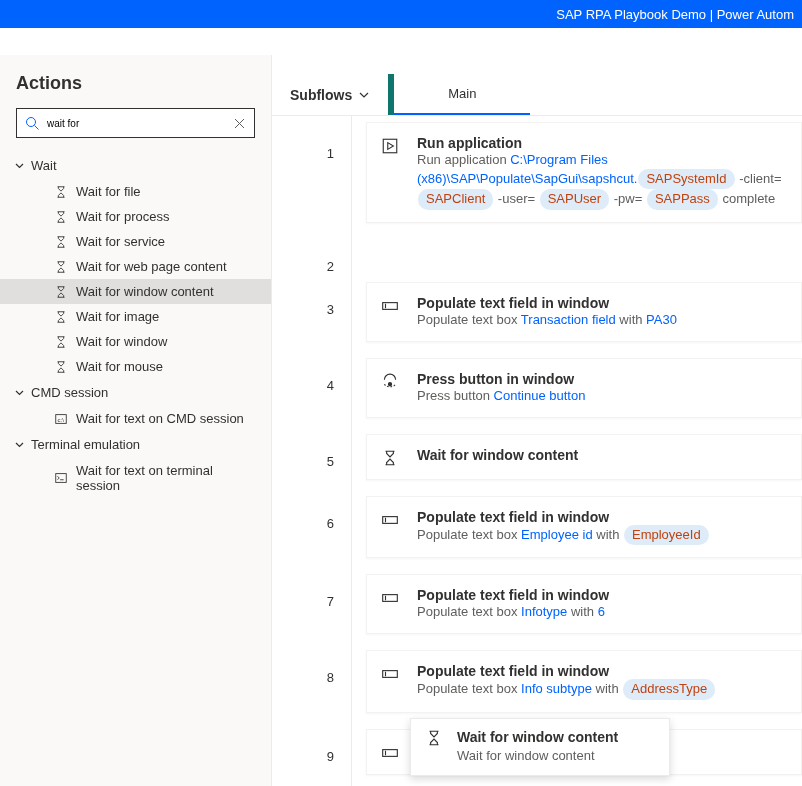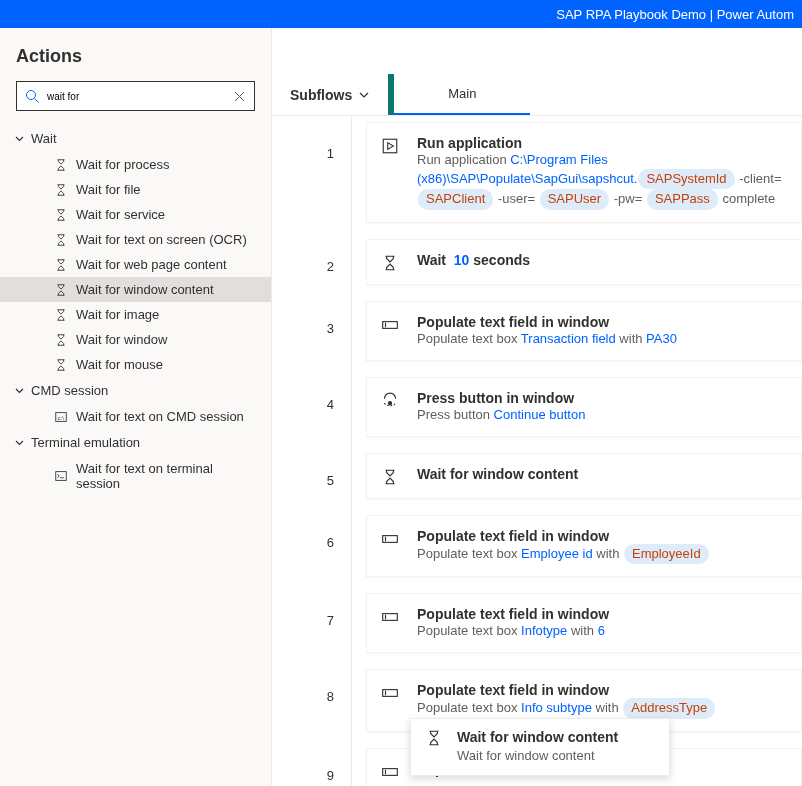--- a/index.html
+++ b/index.html
@@ -5,21 +5,21 @@
     * { margin:0; padding:0; box-sizing:border-box; }
     body { font-family:"Segoe UI",Tahoma,sans-serif; font-size:13px; color:#323130; overflow:hidden; width:802px; height:786px; background:#fff; position:relative; }
     .title-bar { height:28px; background:#0063FE; color:#fff; display:flex; align-items:center; padding:0 8px; }
     .menu-bar { display:flex; gap:4px; flex:1;margin-top:43px; }
     .menu-item { padding:3px 12px; cursor:default; font-size:13px; }
     .title-text { font-size:13px; white-space:nowrap; }
     .toolbar { height:48px; border-bottom:1px solid #f3f2f1; display:flex; align-items:center; padding:0 10px; margin-left:272px; gap:2px; }
     .tool-btn { display:flex; align-items:center; gap:6px; padding:6px 10px; cursor:default; font-size:13px; color:#323130; }
     .tool-btn.disabled { color:#a19f9d; }
     .main { display:flex; height:calc(786px - 28px); }
-    .sidebar { width:272px; border-right:1px solid #edebe9; display:flex; flex-direction:column; background:#faf9f8; }
+    .sidebar { width:272px; border-right:1px solid #edebe9; display:flex; flex-direction:column; background:#faf9f8;margin-top:27px; }
     .sidebar-header { padding:18px 16px 14px 16px; }
     .sidebar-title { font-size:18px; font-weight:600; }
     .search-wrap { padding:0 16px 10px; }
     .search-box { display:flex; align-items:center; border:1px solid #323130; background:#fff; height:30px; padding:0 8px; }
     .search-input { border:none; outline:none; flex:1; font-size:10px; margin-left:7px; }
     .tree { flex:1; overflow:auto; padding-top:4px; }
     .tree-group-header { display:flex; align-items:center; gap:6px; padding:6px 14px; font-size:13px; cursor:default; }
     .tree-item { display:flex; align-items:center; gap:8px; padding:5px 14px 5px 54px; font-size:13px; cursor:default; }
     .tree-item.selected { background:#e1dfdd; }
     .content { flex:1; display:flex; flex-direction:column; overflow:hidden; background:#fff; }
@@ -150,45 +150,37 @@
             </svg>
           </span>
           <span>Wait</span>
         </div>
         <div class="tree-item">
           <span>
             <svg width="14" height="14" viewBox="0 0 16 16" fill="none" stroke="#323130" stroke-width="1">
               <path d="M4 2h8M4 14h8M5 2v2l3 3 3-3V2M5 14v-2l3-3 3 3v2"></path>
             </svg>
           </span>
+          <span>Wait for file</span>
+        </div>
+        <div class="tree-item">
+          <span>
+            <svg width="14" height="14" viewBox="0 0 16 16" fill="none" stroke="#323130" stroke-width="1">
+              <path d="M4 2h8M4 14h8M5 2v2l3 3 3-3V2M5 14v-2l3-3 3 3v2"></path>
+            </svg>
+          </span>
           <span>Wait for process</span>
         </div>
         <div class="tree-item">
           <span>
             <svg width="14" height="14" viewBox="0 0 16 16" fill="none" stroke="#323130" stroke-width="1">
               <path d="M4 2h8M4 14h8M5 2v2l3 3 3-3V2M5 14v-2l3-3 3 3v2"></path>
             </svg>
           </span>
-          <span>Wait for file</span>
-        </div>
-        <div class="tree-item">
-          <span>
-            <svg width="14" height="14" viewBox="0 0 16 16" fill="none" stroke="#323130" stroke-width="1">
-              <path d="M4 2h8M4 14h8M5 2v2l3 3 3-3V2M5 14v-2l3-3 3 3v2"></path>
-            </svg>
-          </span>
           <span>Wait for service</span>
-        </div>
-        <div class="tree-item">
-          <span>
-            <svg width="14" height="14" viewBox="0 0 16 16" fill="none" stroke="#323130" stroke-width="1">
-              <path d="M4 2h8M4 14h8M5 2v2l3 3 3-3V2M5 14v-2l3-3 3 3v2"></path>
-            </svg>
-          </span>
-          <span>Wait for text on screen (OCR)</span>
         </div>
         <div class="tree-item">
           <span>
             <svg width="14" height="14" viewBox="0 0 16 16" fill="none" stroke="#323130" stroke-width="1">
               <path d="M4 2h8M4 14h8M5 2v2l3 3 3-3V2M5 14v-2l3-3 3 3v2"></path>
             </svg>
           </span>
           <span>Wait for web page content</span>
         </div>
         <div class="tree-item selected">
@@ -282,30 +274,20 @@
               <svg width="18" height="18" viewBox="0 0 16 16" fill="none" stroke="#323130" stroke-width="1">
                 <rect x="2" y="2" width="12" height="12"></rect>
                 <polygon points="6,5 11,8 6,11"></polygon>
               </svg>
             </div>
             <div class="step-body"><span class="step-title">Run application</span><div class="step-desc">Run application <span class="link">C:\Program Files (x86)\SAP\Populate\SapGui\sapshcut.</span><span class="chip">SAPSystemId</span> -client= <span class="chip">SAPClient</span> -user= <span class="chip">SAPUser</span> -pw= <span class="chip">SAPPass</span> complete</div></div>
           </div>
         </div>
         <div class="step-row">
           <div class="step-gutter">2</div>
-          <div class="step-card">
-            <div class="step-icon-holder">
-              <svg width="18" height="18" viewBox="0 0 16 16" fill="none" stroke="#323130" stroke-width="1">
-                <path d="M4 2h8M4 14h8M5 2v2l3 3 3-3V2M5 14v-2l3-3 3 3v2"></path>
-              </svg>
-            </div>
-            <div class="step-body">
-              <div class="step-title">Wait&nbsp;&nbsp;<span class="link">10</span> seconds</div>
-            </div>
-          </div>
         </div>
         <div class="step-row">
           <div class="step-gutter">3</div>
           <div class="step-card">
             <div class="step-icon-holder">
               <svg width="18" height="18" viewBox="0 0 16 16" fill="none" stroke="#323130" stroke-width="1">
                 <rect x="1.5" y="5" width="13" height="6"></rect>
                 <line x1="4" y1="6" x2="4" y2="10"></line>
               </svg>
             </div>

